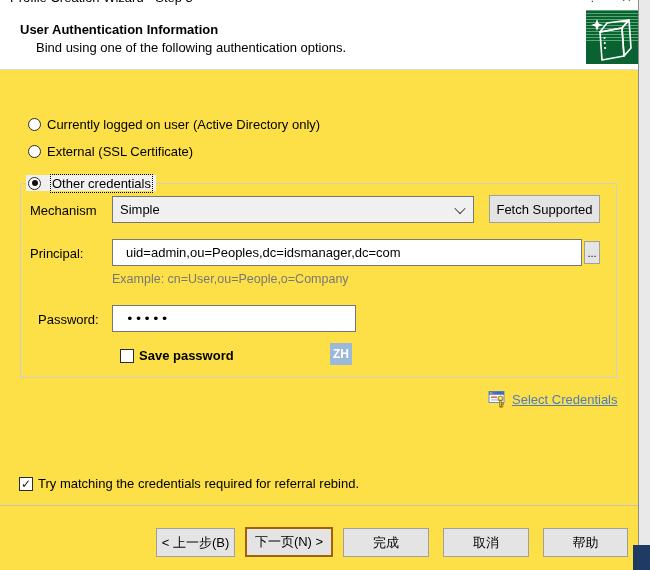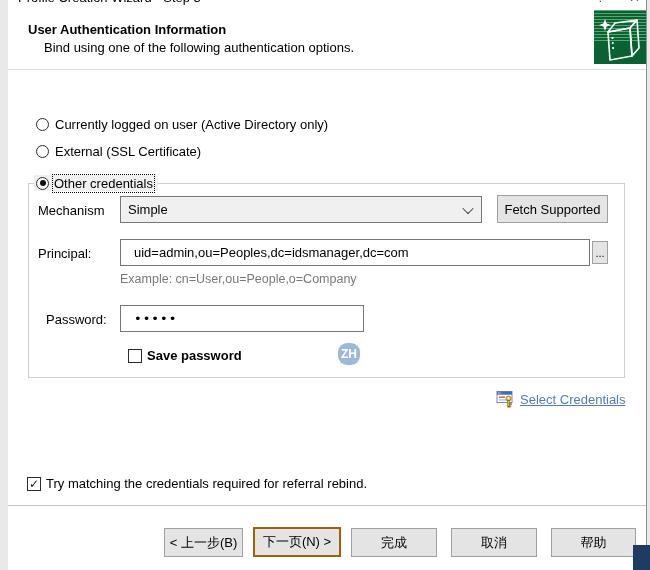--- a/index.html
+++ b/index.html
@@ -5,21 +5,21 @@
   * { margin:0; padding:0; box-sizing:border-box; }
   html,body { width:650px; height:570px; overflow:hidden; }
   body {
     font-family:"Liberation Sans","DejaVu Sans",sans-serif;
     font-size:13px; color:#000;
     background:#e9e9e9;
     position:relative;
   }
   .window {
     position:absolute; left:0; top:0; width:639px; height:570px;
-    background:#ffffff; border-right:1px solid #8f8f8f;margin-left:8px;
+    background:#fde047; border-right:1px solid #8f8f8f;
   }
   
   .titlebar { position:absolute; left:0; top:0; width:638px; height:8px; background:#fff; overflow:hidden; }
   .title-text { position:absolute; left:10px; top:-10px; font-size:13px; line-height:15px; color:#000; white-space:nowrap; }
   .tb-btn { position:absolute; top:-10px; font-size:13px; line-height:15px; color:#444; }
   .tb-help { left:589px; }
   .tb-close { left:621px; }
   
   .header { position:absolute; left:0; top:8px; width:638px; height:62px; background:#fff; border-bottom:1px solid #dcdcdc; }
   .h-title { position:absolute; left:20px; top:14px; font-weight:bold; font-size:13px; }
@@ -38,21 +38,21 @@
     background:#fff; position:relative; flex:0 0 13px;
   }
   .radio.checked::after {
     content:""; position:absolute; left:2.5px; top:2.5px; width:6px; height:6px;
     border-radius:50%; background:#111;
   }
   .rlabel { white-space:nowrap; }
   .rlabel.focused { outline:1px dotted #000; outline-offset:1px; }
   
   .groupbox { position:absolute; left:20px; top:183px; width:597px; height:195px; border:1px solid #cfcfcf; }
-  .legend { position:absolute; left:26px; top:175px; background:#f0f0f0; padding:0 5px 0 2px; display:flex; align-items:center; gap:5px; height:16px; }
+  .legend { position:absolute; left:26px; top:175px; background:#f0f0f0; padding:0 5px 0 2px; display:flex; align-items:center; gap:11px; height:16px; }
   .fldlabel { position:absolute; font-size:13px; }
   
   .combo {
     position:absolute; left:112px; top:196px; width:362px; height:27px;
     background:#f0f0f0; border:1px solid #767676;
     display:flex; align-items:center; justify-content:space-between; padding:0 9px 0 7px;
   }
   .chev { width:8px; height:8px; border-left:1px solid #444; border-bottom:1px solid #444; transform:rotate(-45deg) translate(1px,-1px); }
   
   .btn {
@@ -71,21 +71,21 @@
   .pwd-input { left:112px; top:305px; width:244px; height:27px; font-family:"DejaVu Sans",sans-serif; letter-spacing:1px; }
   .hint { position:absolute; left:112px; top:272px; color:#787878; font-size:12.5px; }
   
   .cbx-row { position:absolute; display:flex; align-items:center; gap:5px; }
   .cbx { width:14px; height:14px; border:1px solid #2b2b2b; background:#fff; flex:0 0 14px;
          display:flex; align-items:center; justify-content:center; }
   .cbx .mark { font-family:"DejaVu Sans",sans-serif; font-size:12px; line-height:12px; color:#111; }
   
   .ime {
     position:absolute; left:330px; top:343px; width:22px; height:22px; background:#9cb9da;
-    color:#fff; font-weight:bold; font-size:12px; display:flex; align-items:center; justify-content:center;border-radius:9px;
+    color:#fff; font-weight:bold; font-size:12px; display:flex; align-items:center; justify-content:center;
   }
   
   .cred-icon { position:absolute; left:488px; top:389px; width:20px; height:21px; }
   .link { position:absolute; left:512px; top:392px; color:#4f7cbe; text-decoration:underline; font-size:13px; cursor:pointer; }
   
   .sep { position:absolute; left:0; top:505px; width:638px; height:1px; background:#c3c3c3; }
   .btn-back   { left:156px; top:528px; width:79px; height:29px; }
   .btn-next   { left:245px; top:527px; width:88px; height:30px; }
   .btn-finish { left:343px; top:528px; width:86px; height:29px; }
   .btn-cancel { left:443px; top:528px; width:86px; height:29px; }

